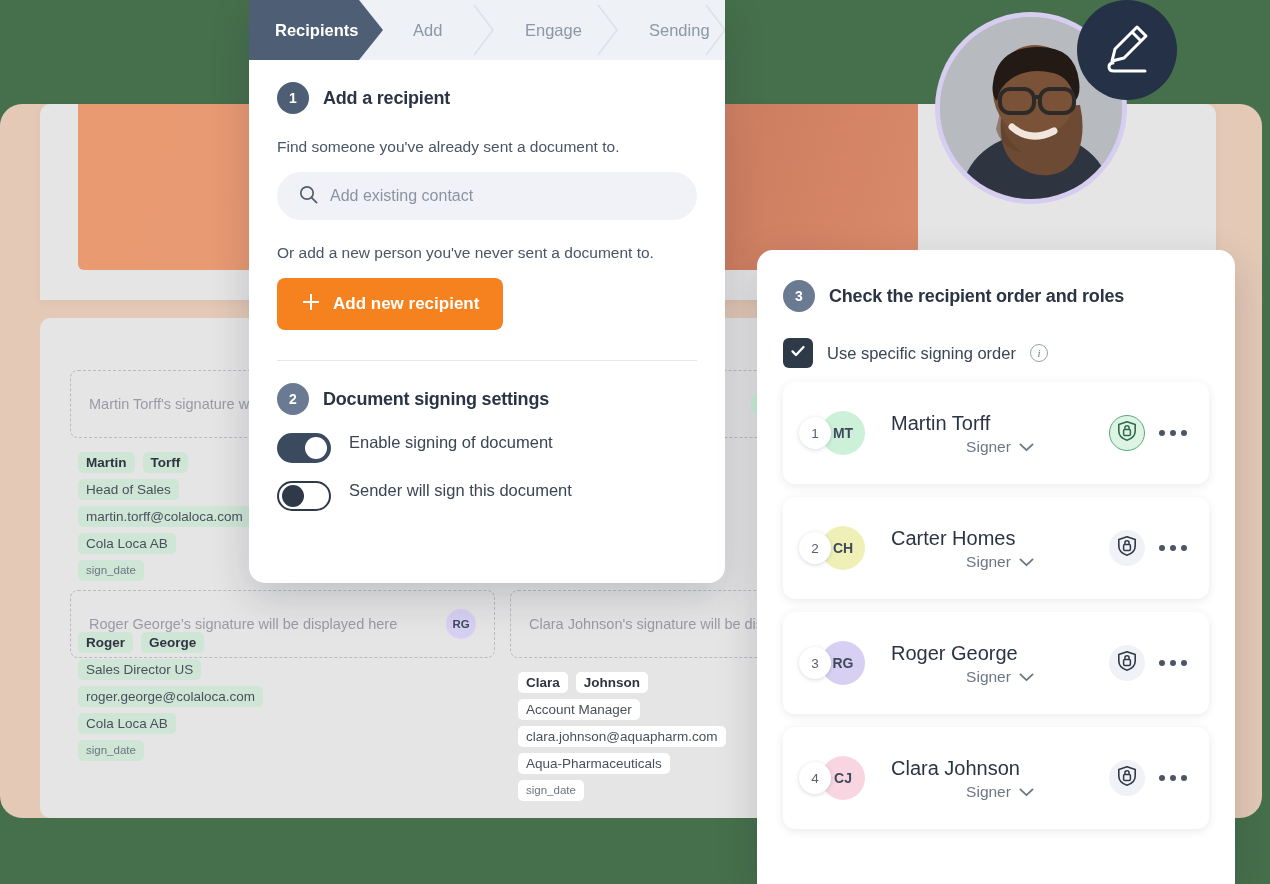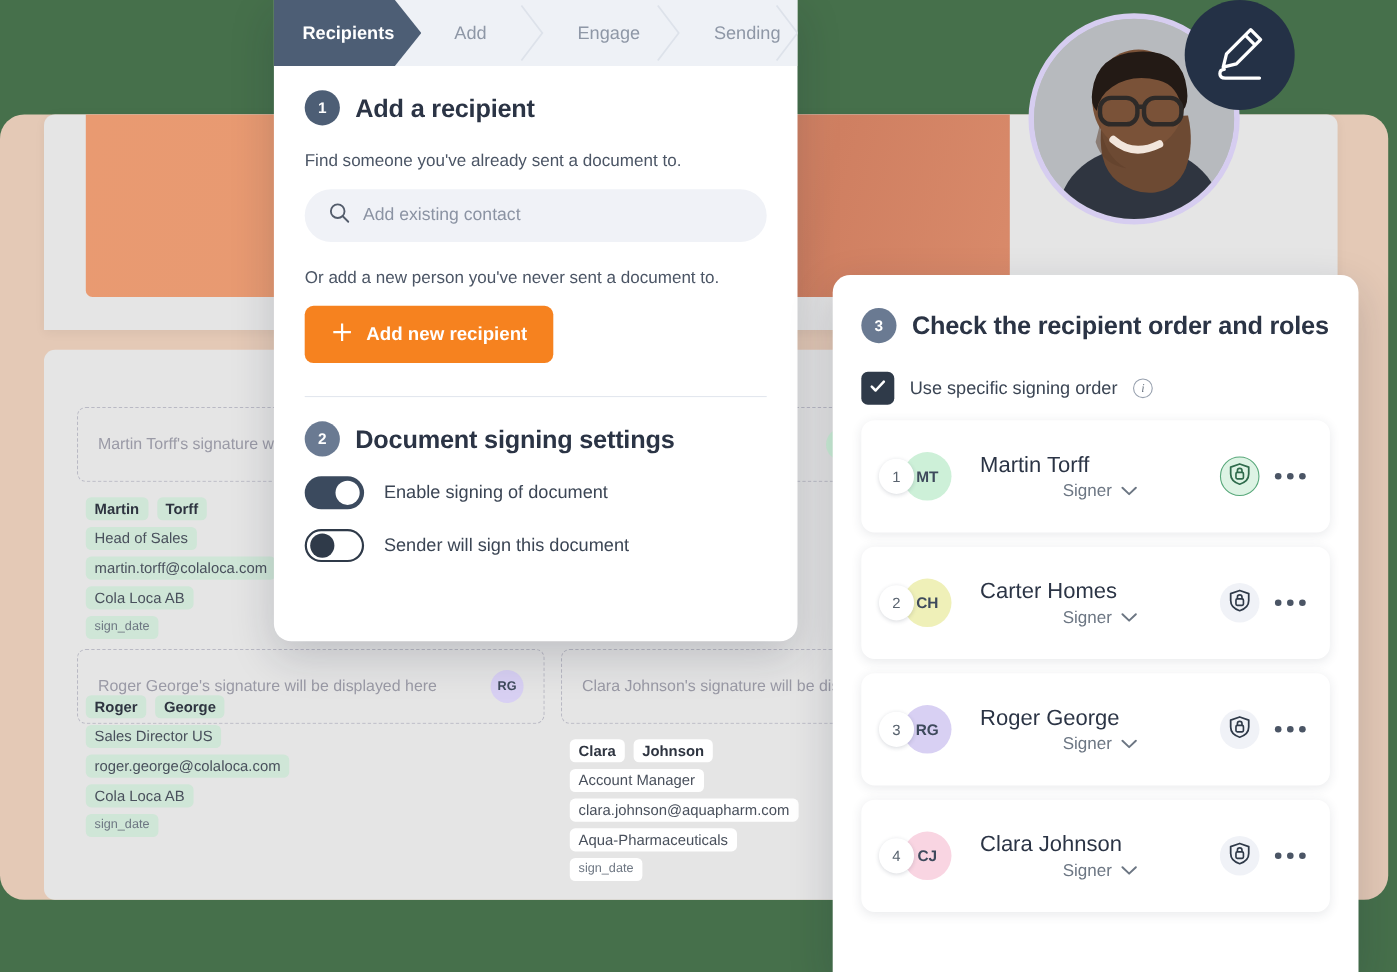--- a/index.html
+++ b/index.html
@@ -96,35 +96,35 @@
   .step .chev svg{ display:block; }
 
   .wbody{ padding:22px 28px 0 28px; }
   .sec-head{ display:flex; align-items:center; gap:14px; }
   .numdot{
     width:32px; height:32px; border-radius:50%;
     background:#4d5e75; color:#fff; font-size:14px; font-weight:600;
     display:flex; align-items:center; justify-content:center; flex:0 0 32px;
   }
   .numdot.muted{ background:#6a7a92; }
-  .sec-title{ font-size:23px; font-weight:700; color:#2b3445; letter-spacing:-.2px; }
+  .sec-title{ font-size:18px; font-weight:700; color:#2b3445; letter-spacing:-.2px; }
   .helper{ font-size:15.5px; color:#4b5565; margin:24px 0 0 0; }
   .search{
     margin-top:16px; height:48px; background:#f0f2f7; border-radius:24px;
     display:flex; align-items:center; gap:12px; padding:0 22px;
   }
   .search .ph{ font-size:16px; color:#8b93a3; }
   .btn-orange{
     margin-top:16px; height:52px; background:#f6821f; border:none;
     border-radius:8px; color:#fff; font-size:17px; font-weight:700;
     display:inline-flex; align-items:center; gap:12px; padding:0 24px;
     cursor:pointer; font-family:inherit;
   }
   .divider{ height:1px; background:#e3e7ee; margin:30px 0 0 0; }
-  .toggle-row{ display:flex; align-items:center; gap:18px; margin-top:18px; }
+  .toggle-row{ display:flex; gap:18px; margin-top:18px; }
   .toggle{ width:54px; height:30px; border-radius:15px; position:relative; flex:0 0 54px; }
   .toggle.on{ background:#3b4a5e; }
   .toggle.off{ background:#fff; border:2px solid #2f3a49; }
   .knob{ position:absolute; top:4px; width:22px; height:22px; border-radius:50%; }
   .toggle.on .knob{ right:4px; background:#fff; }
   .toggle.off .knob{ left:3px; top:2px; background:#2f3a49; }
   .toggle-label{ font-size:16.5px; color:#3b4554; }
 
   
   .recipients{

